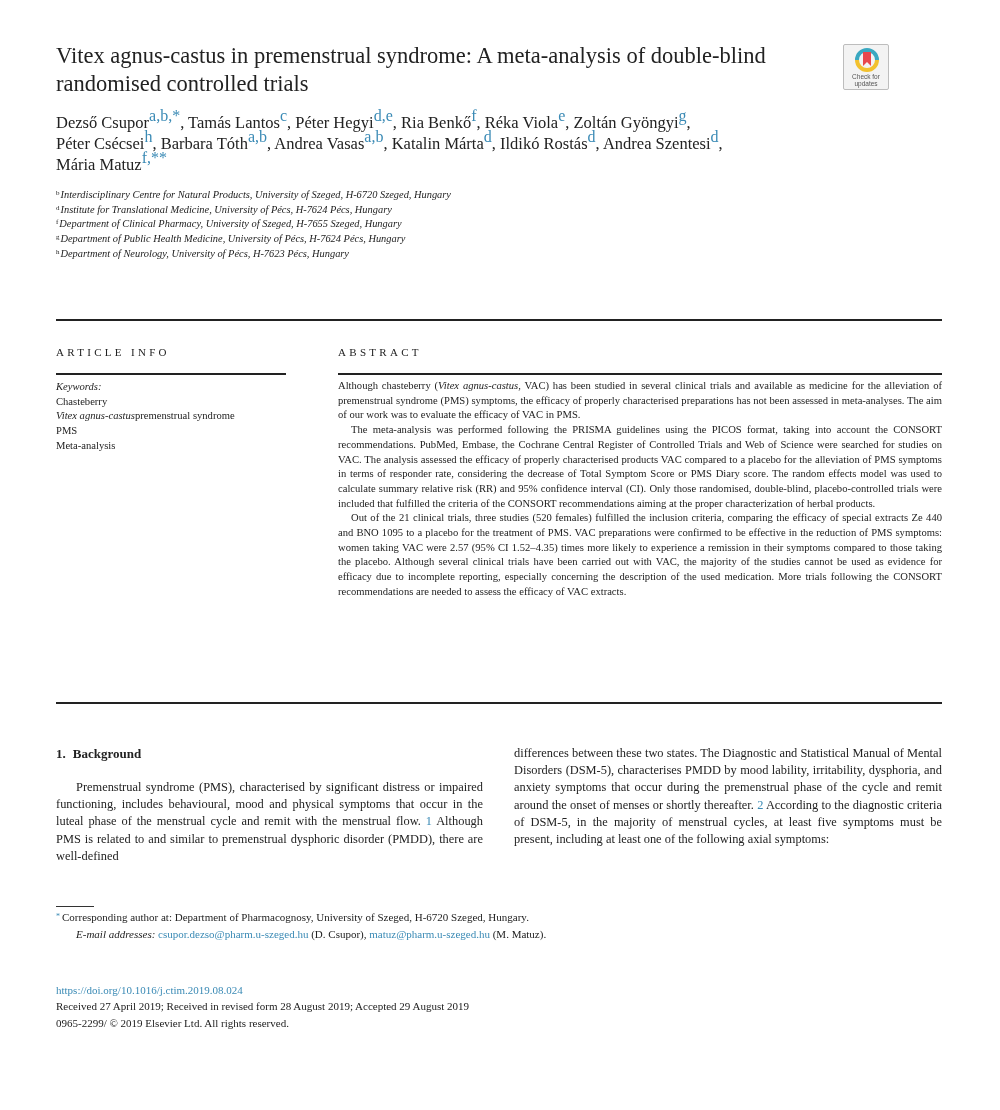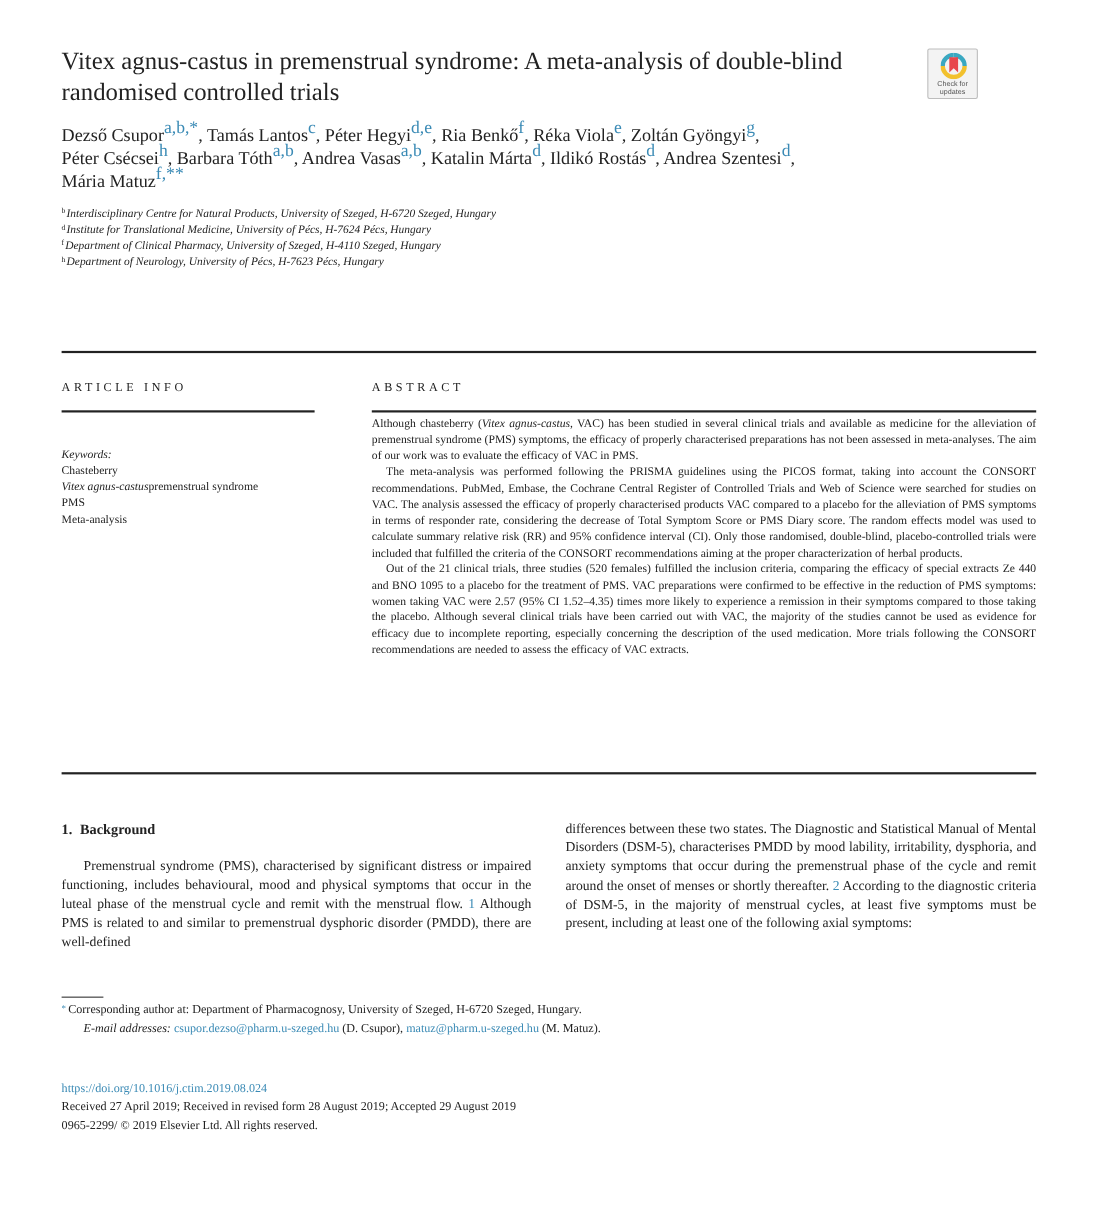--- a/index.html
+++ b/index.html
@@ -44,21 +44,21 @@
   #rule-foot { left: 56px; top: 906px; width: 38px; height: 1px; background: #333; }
 
   .sec-caps {
     font-size: 11px; letter-spacing: 3.3px; color: #222;
   }
   #info-head { left: 56px; top: 346px; }
   #abstract-head { left: 338px; top: 346px; }
 
   #keywords {
     left: 56px; top: 380px; width: 260px;
-    font-size: 10.6px; line-height: 14.7px; color: #222; margin-top: 27px;
+    font-size: 10.6px; line-height: 14.7px; color: #222;
   }
   #keywords .kw-label { font-style: italic; }
 
   #abstract {
     left: 338px; top: 379px; width: 604px;
     font-size: 10.6px; line-height: 14.7px; color: #222; text-align: justify;
   }
   #abstract p { margin: 0; text-indent: 13px; }
   #abstract p.first { text-indent: 0; }
 
@@ -100,21 +100,22 @@
     <div>Check for</div>
     <div>updates</div>
   </div>
 </div>
 
 <div id="authors" class="abs"><span>Dezső Csupor</span><sup class="aff">a,b,*</sup>, <span>Tamás Lantos</span><sup class="aff">c</sup>, <span>Péter Hegyi</span><sup class="aff">d,e</sup>, <span>Ria Benkő</span><sup class="aff">f</sup>, <span>Réka Viola</span><sup class="aff">e</sup>, <span>Zoltán Gyöngyi</span><sup class="aff">g</sup>, <br><span>Péter Csécsei</span><sup class="aff">h</sup>, <span>Barbara Tóth</span><sup class="aff">a,b</sup>, <span>Andrea Vasas</span><sup class="aff">a,b</sup>, <span>Katalin Márta</span><sup class="aff">d</sup>, <span>Ildikó Rostás</span><sup class="aff">d</sup>, <span>Andrea Szentesi</span><sup class="aff">d</sup>, <br><span>Mária Matuz</span><sup class="aff">f,**</sup></div>
 
 <div id="affiliations" class="abs">
     <div><sup>b</sup><span>Interdisciplinary Centre for Natural Products, University of Szeged, H-6720 Szeged, Hungary</span></div>
     <div><sup>d</sup><span>Institute for Translational Medicine, University of Pécs, H-7624 Pécs, Hungary</span></div>
-    <div><sup>f</sup><span>Department of Clinical Pharmacy, University of Szeged, H-4110 Szeged, Hungary</span></div>
+    <div><sup>f</sup><span>Department of Clinical Pharmacy, University of Szeged, H-7655 Szeged, Hungary</span></div>
+    <div><sup>g</sup><span>Department of Public Health Medicine, University of Pécs, H-7624 Pécs, Hungary</span></div>
     <div><sup>h</sup><span>Department of Neurology, University of Pécs, H-7623 Pécs, Hungary</span></div>
   </div>
 
 <div id="rule-top" class="abs rule"></div>
 
 <div id="info-head" class="abs sec-caps">ARTICLE INFO</div>
 <div id="abstract-head" class="abs sec-caps">ABSTRACT</div>
 <div id="rule-info" class="abs rule"></div>
 <div id="rule-abstract" class="abs rule"></div>
 

